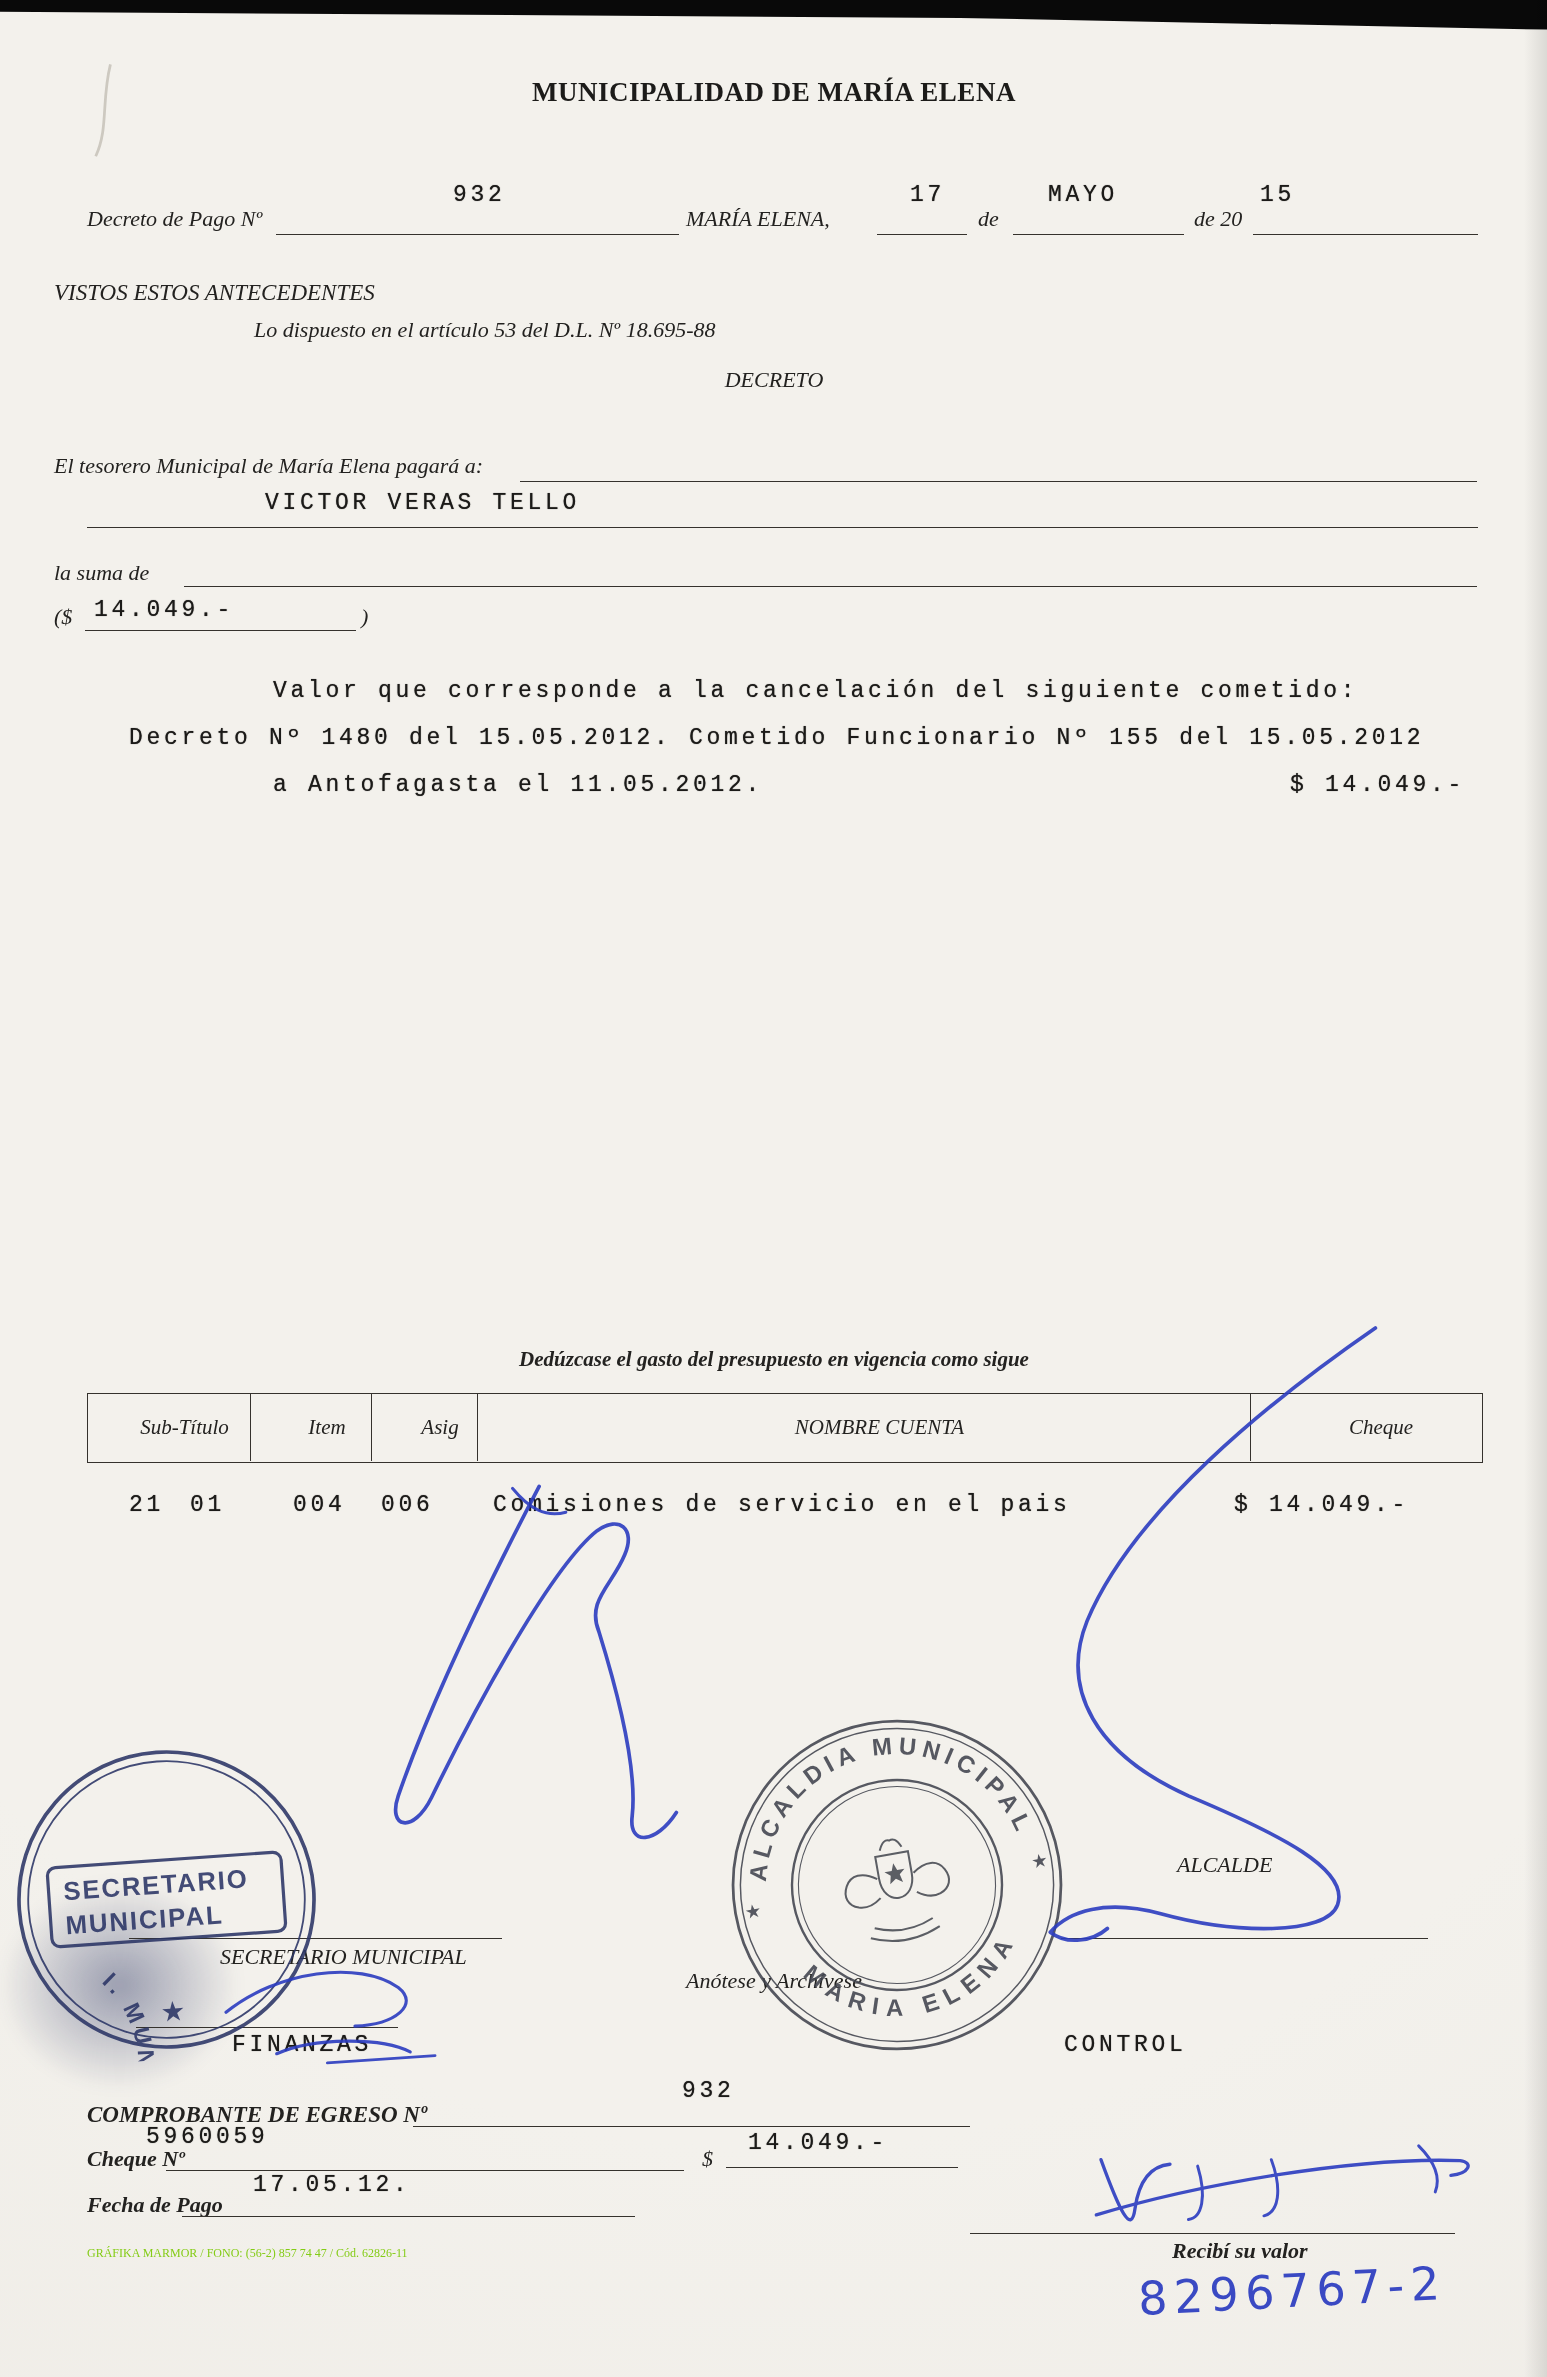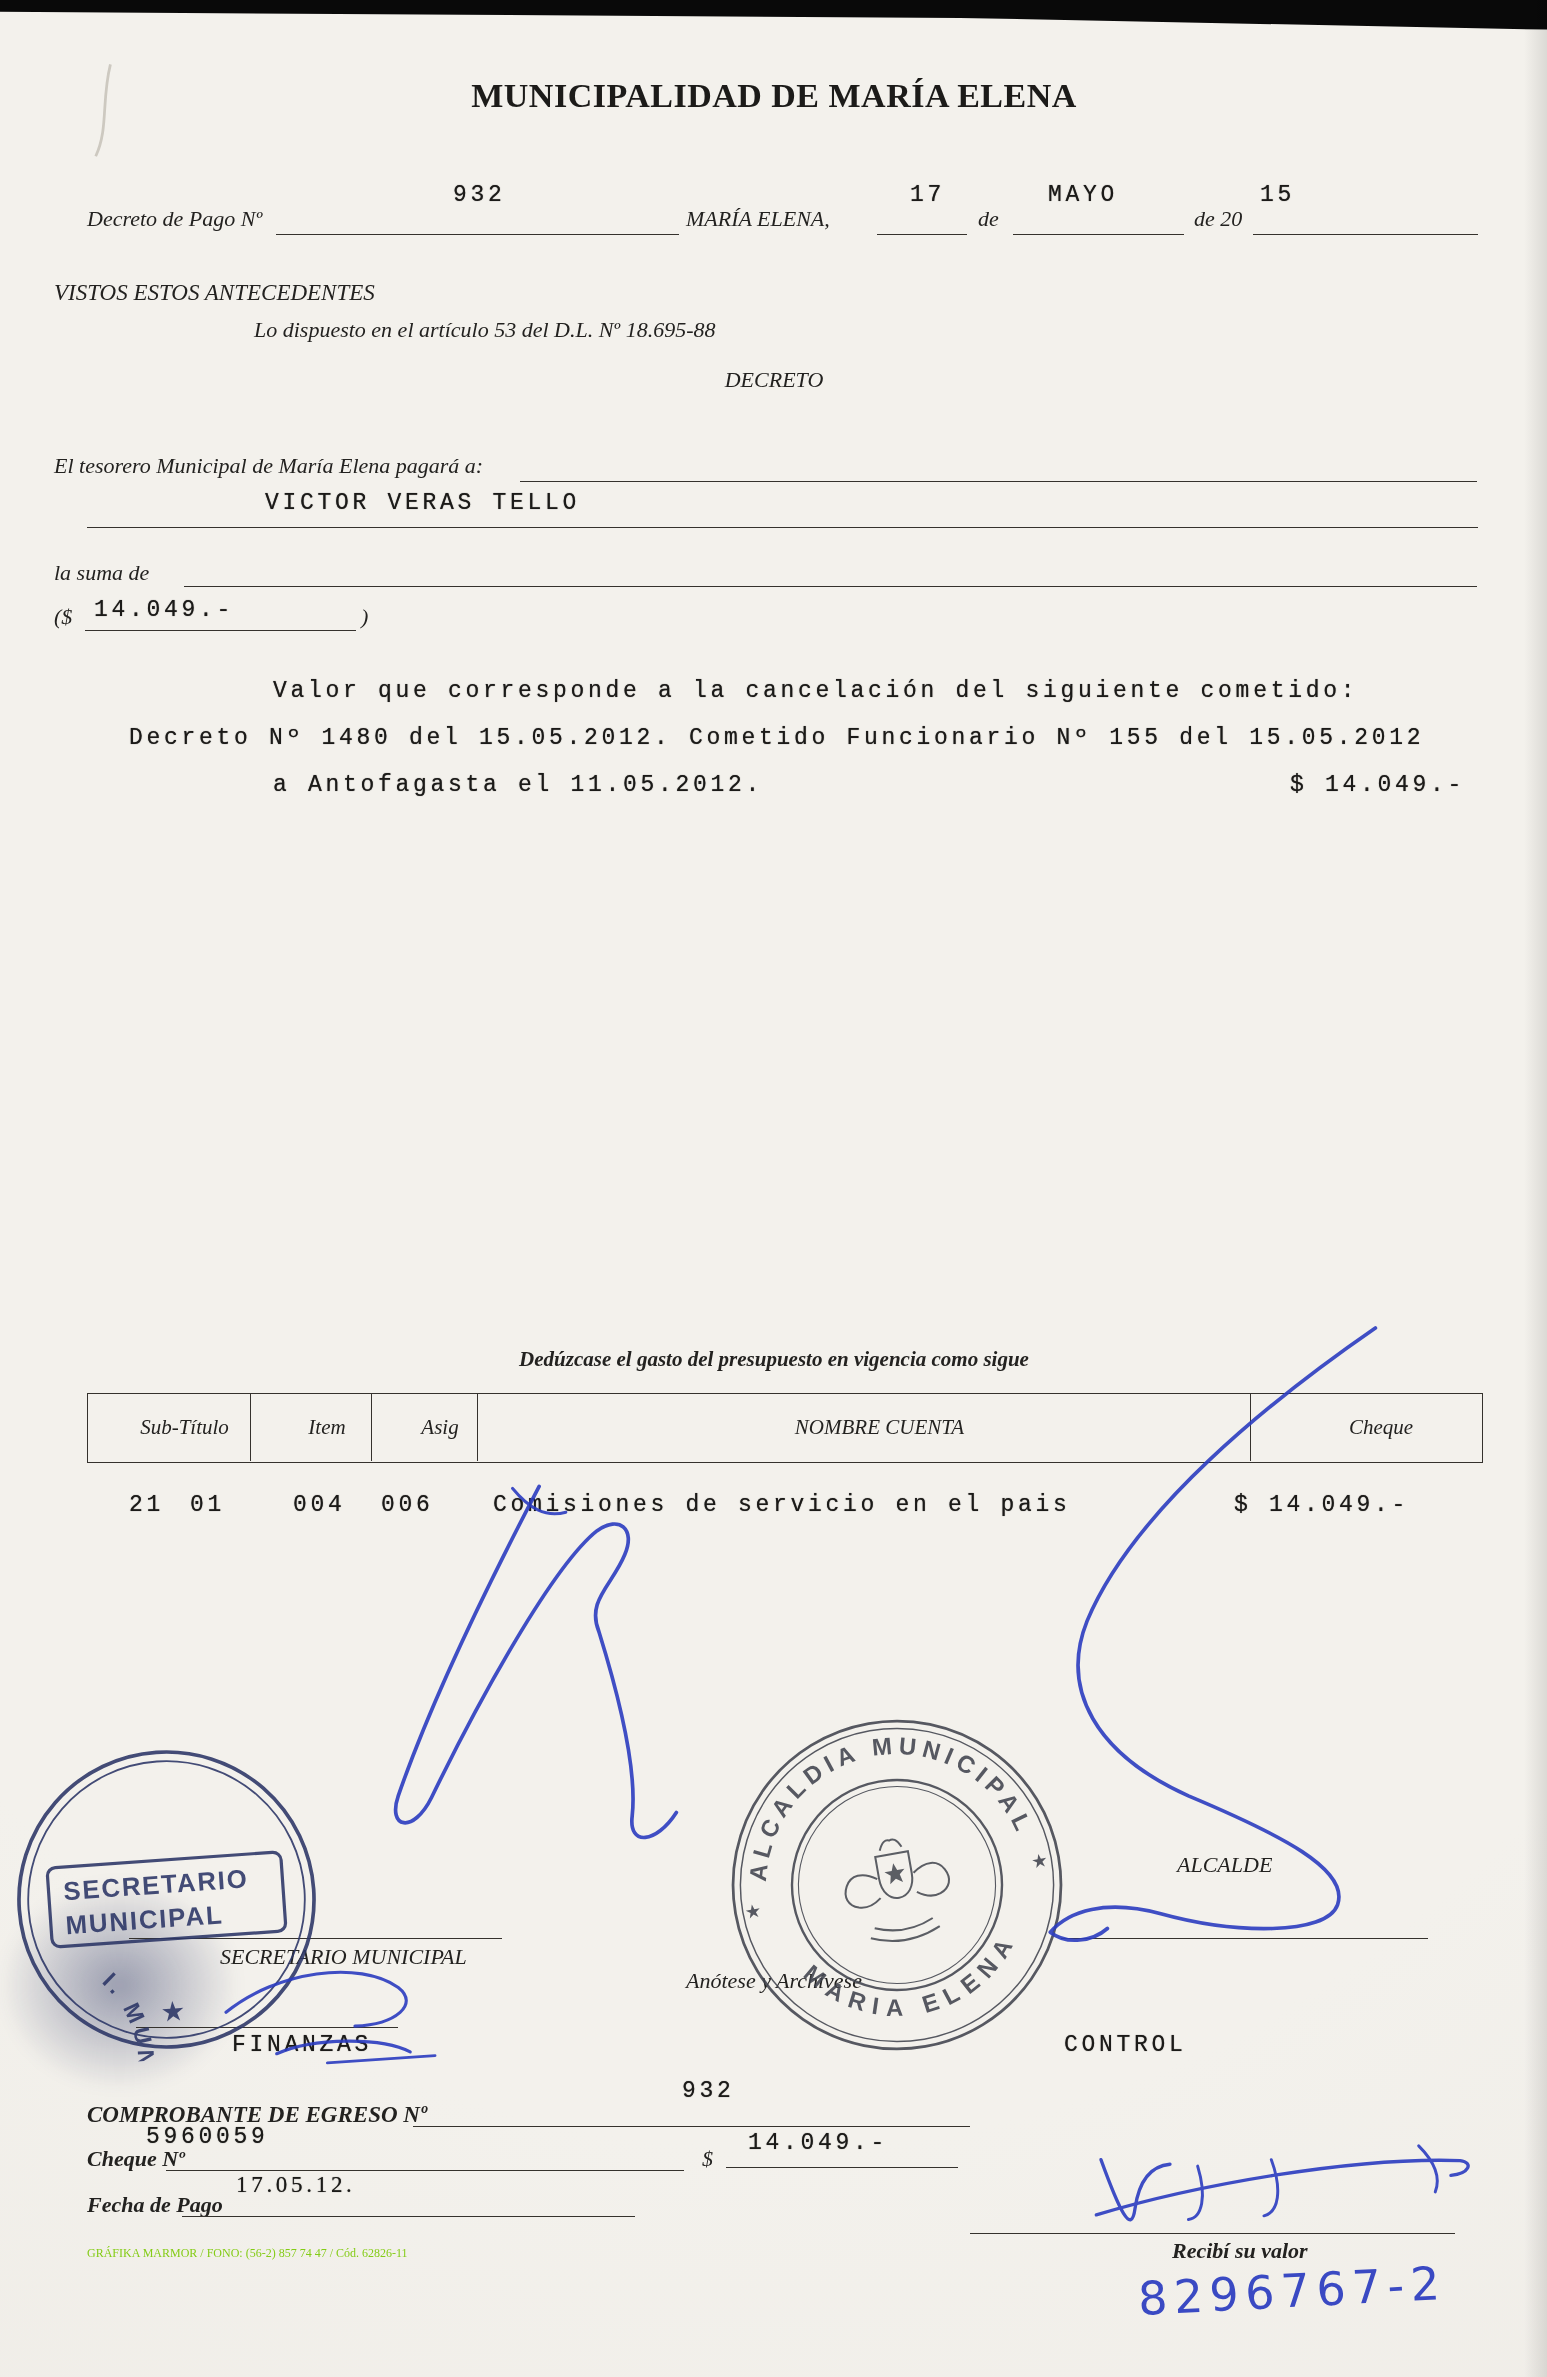--- a/index.html
+++ b/index.html
@@ -14,21 +14,21 @@
   .rule{position:absolute;height:0;border-bottom:1.8px solid #35322d;}
   .vline{position:absolute;width:0;border-left:1.8px solid #35322d;}
   .lbl{position:absolute;font-family:"Liberation Serif",serif;font-style:italic;
        font-size:22px;color:#232220;white-space:nowrap;}
   .lblb{font-weight:bold;}
   .typed{position:absolute;font-family:"Liberation Mono","DejaVu Sans Mono",monospace;
          font-size:23px;letter-spacing:3.7px;color:#1b1a18;white-space:pre;
          text-shadow:0 0 0.9px rgba(25,24,22,.75);}
   .center{left:0;width:1548px;text-align:center;}
   .title{position:absolute;font-family:"Liberation Serif",serif;font-weight:bold;
-         font-size:34px;color:#1c1b19;letter-spacing:0.5px;}
+         font-size:27px;color:#1c1b19;letter-spacing:0.5px;}
   .small{font-size:12px;font-style:normal;color:#84cc16;}
   .hand{position:absolute;font-family:"DejaVu Sans",sans-serif;font-size:46px;
         color:#2b3cc0;letter-spacing:6.4px;transform:rotate(-3deg);opacity:.92;white-space:nowrap;}
   .tablebox{position:absolute;border:1.8px solid #35322d;}
   .thead{position:absolute;font-family:"Liberation Serif",serif;font-style:italic;
          font-size:21px;color:#232220;text-align:center;white-space:nowrap;padding-left:16px;}
   .stamp{position:absolute;opacity:0.88;}
   .smudge{position:absolute;left:0px;top:1879px;width:239px;height:212px;border-radius:50%;
           background:radial-gradient(closest-side, rgba(32,42,92,0.42), rgba(32,42,92,0));
           filter:blur(6.4px);}
@@ -164,21 +164,21 @@
   <div class="rule" style="left:413px;top:2126px;width:557px;"></div>
 
   <div class="lbl lblb" style="left:87px;top:2146px;">Cheque Nº</div>
   <div class="typed" style="left:146px;top:2124px;">5960059</div>
   <div class="rule" style="left:166px;top:2170px;width:518px;"></div>
   <div class="lbl" style="left:702px;top:2146px;">$</div>
   <div class="typed" style="left:748px;top:2130px;">14.049.-</div>
   <div class="rule" style="left:726px;top:2167px;width:232px;"></div>
 
   <div class="lbl lblb" style="left:87px;top:2192px;">Fecha de Pago</div>
-  <div class="typed" style="left:236px;top:2172px;font-family:Liberation Serif, serif;">17.05.12.</div>
+  <div class="typed" style="left:253px;top:2172px;">17.05.12.</div>
   <div class="rule" style="left:182px;top:2216px;width:453px;"></div>
 
   <div class="lbl small" style="left:87px;top:2246px;">GRÁFIKA MARMOR  / FONO: (56-2) 857 74 47 / Cód. 62826-11</div>
 
   <div class="rule" style="left:970px;top:2233px;width:485px;"></div>
   <div class="lbl lblb" style="left:1172px;top:2238px;">Recibí su valor</div>
   <div class="hand" style="left:1138px;top:2264px;">8296767-2</div>
 
   <svg class="sigs" width="1548" height="2377" viewBox="0 0 1680 2581">
     <g fill="none" stroke="#2b3cc0" stroke-linecap="round" stroke-linejoin="round" opacity="0.9">

